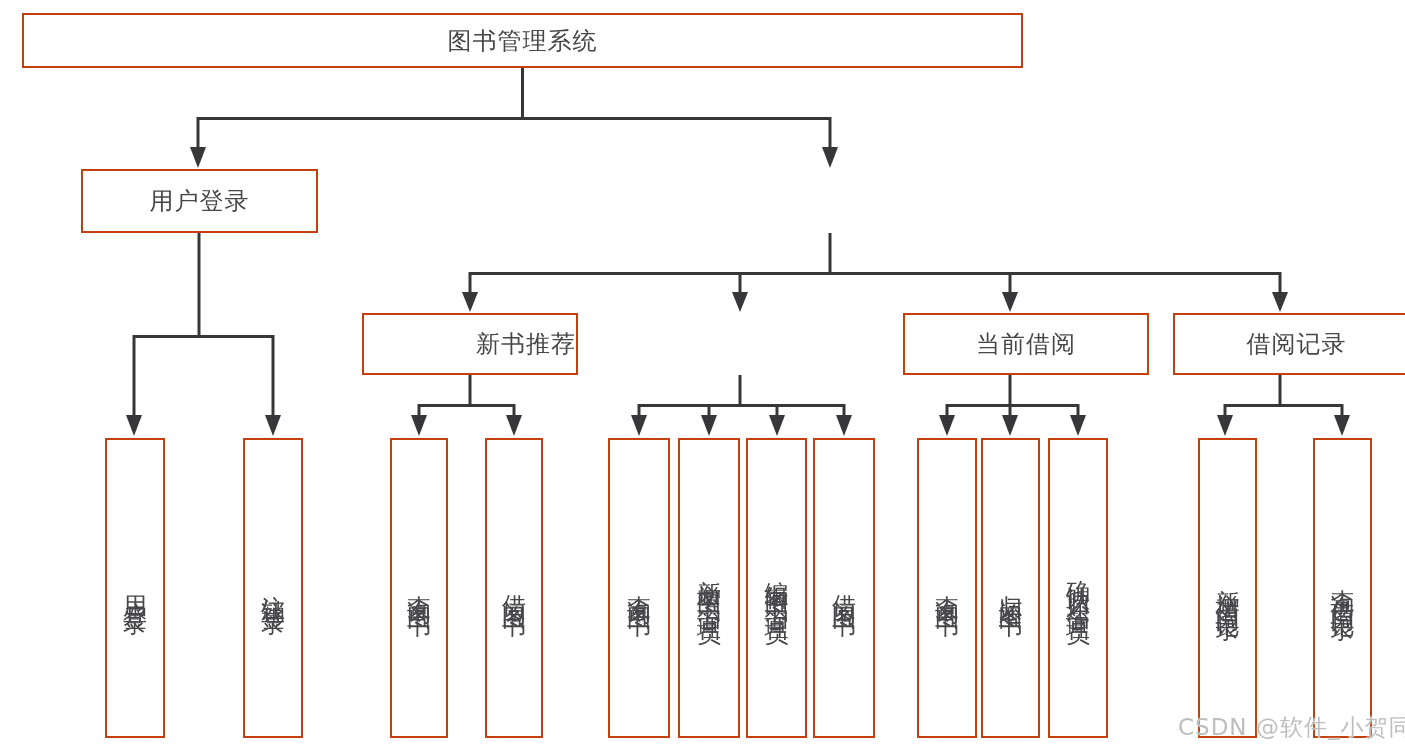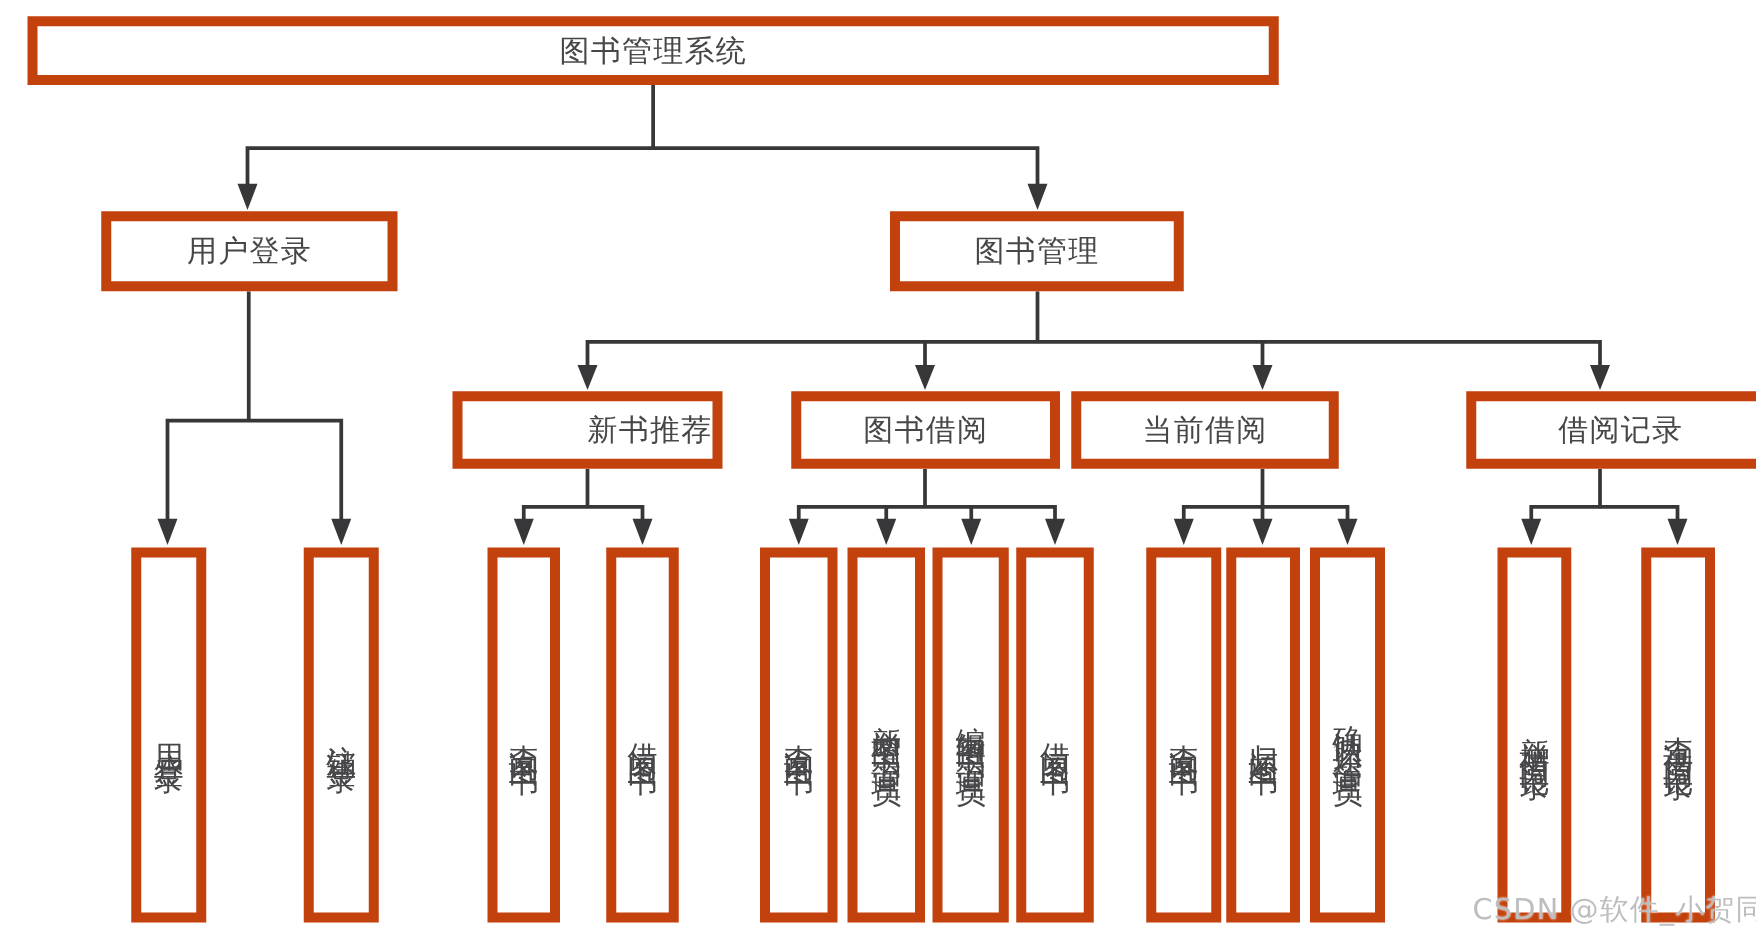--- a/index.html
+++ b/index.html
@@ -2,21 +2,21 @@
 <html><head>
 <meta charset="utf-8">
 <style>
   html,body{margin:0;padding:0;background:#ffffff;}
   .stage{
     position:relative;width:1405px;height:747px;background:#ffffff;overflow:hidden;
     font-family:"DejaVu Sans","Liberation Sans",sans-serif;
   }
   .connectors{position:absolute;left:0;top:0;width:1405px;height:747px;pointer-events:none;}
   .box{
-    position:absolute;box-sizing:border-box;border:8px solid #c2410c;background:#ffffff;
+    position:absolute;box-sizing:border-box;border:2px solid #c2410c;background:#ffffff;
     display:flex;align-items:center;justify-content:center;
     color:#47474a;font-size:24px;letter-spacing:1px;z-index:2;
   }
   .leaf{
     writing-mode:vertical-rl;text-orientation:mixed;
     letter-spacing:6px;font-size:24px;line-height:1;
   }
   .leaf span{display:block;}
   .watermark{
     position:absolute;left:1178px;top:712px;z-index:10;
@@ -80,31 +80,25 @@
     </g>
   </svg>
 
   <div class="box" style="left:22px;top:13px;width:1001px;height:55px;">
     <span>图书管理系统</span>
   </div>
 
   <div class="box" style="left:81px;top:169px;width:237px;height:64px;">
     <span>用户登录</span>
   </div>
-  <div class="box" style="left:712px;top:169px;width:235px;height:64px;">
-    <span>图书管理</span>
-  </div>
 
   <div class="box" style="left:362px;top:313px;width:216px;height:62px;justify-content:flex-end;">
     <span>新书推荐</span>
   </div>
-  <div class="box" style="left:633px;top:313px;width:215px;height:62px;">
-    <span>图书借阅</span>
-  </div>
-  <div class="box" style="left:857px;top:313px;width:214px;height:62px;font-family:Liberation Serif, serif;">
+  <div class="box" style="left:903px;top:313px;width:246px;height:62px;font-family:Liberation Serif, serif;">
     <span>当前借阅</span>
   </div>
   <div class="box" style="left:1173px;top:313px;width:247px;height:62px;">
     <span>借阅记录</span>
   </div>
 
   <div class="box leaf" style="left:105px;top:438px;width:60px;height:300px;">
     <span>用户登录</span>
   </div>
   <div class="box leaf" style="left:243px;top:438px;width:60px;height:300px;">

